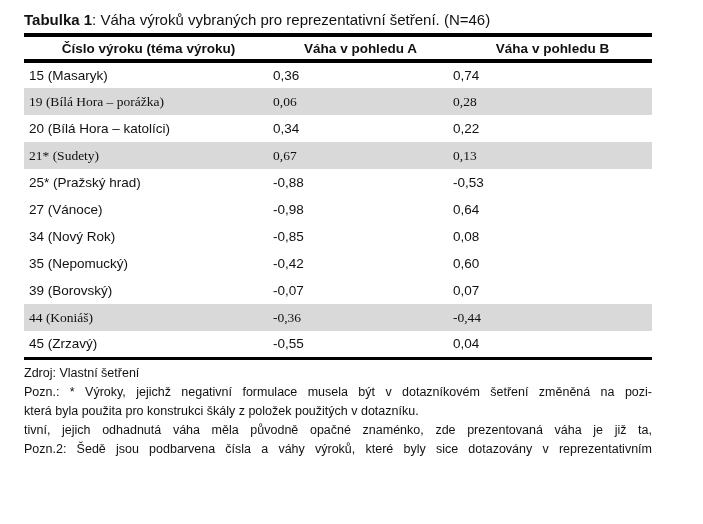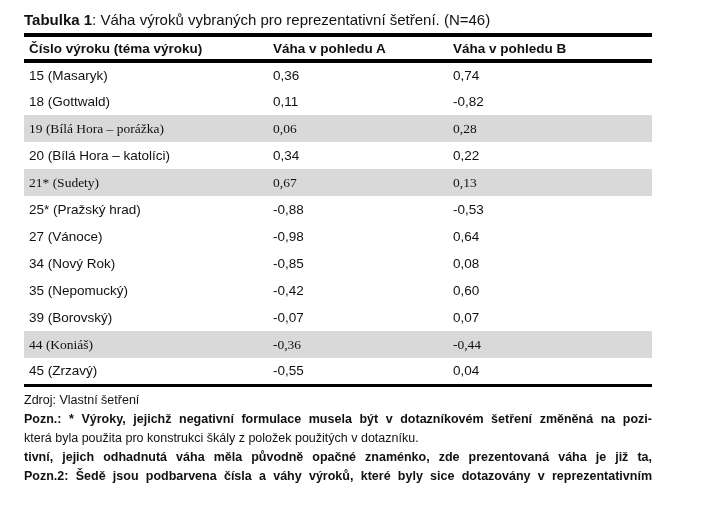--- a/index.html
+++ b/index.html
@@ -22,39 +22,39 @@
     table-layout: fixed;
     border-top: 4px solid var(--rule);
     border-bottom: 3px solid var(--rule);
   }
   table.weights col.c1 { width: 244px; }
   table.weights col.c2 { width: 180px; }
   table.weights col.c3 { width: 204px; }
   table.weights thead th {
     font-weight: bold;
     font-size: 13.5px;
-    text-align: left;
+    text-align: center;
     height: 26px;
     padding: 0 0 0 5px;
     vertical-align: middle;
     border-bottom: 4px solid var(--rule);
     white-space: nowrap;
     margin-left: 35px;
   }
   table.weights tbody td {
     font-size: 13.5px;
     height: 27px;
     padding: 0 0 0 5px;
     vertical-align: middle;
     white-space: nowrap;
   }
   table.weights tbody tr.shaded { background: var(--shade); font-family: Liberation Serif, serif; }
   .footer { margin-top: 4px; font-size: 12.5px; line-height: 19px; }
   .footer .line { width: 628px; }
-  .footer .jl { text-align: justify; text-align-last: justify; font-weight: bold; }
+  .footer .jl { text-align: justify; text-align-last: justify; }
 </style>
 </head>
 <body>
 
 <div class="page">
   <div class="content">
 
     <div class="title">
       <span class="bold">Tabulka 1</span><span>: Váha výroků vybraných pro reprezentativní šetření. (N=46)</span>
     </div>
@@ -72,25 +72,20 @@
           <th>Váha v pohledu B</th>
         </tr>
       </thead>
       <tbody id="table-body">
       <tr>
         <td>15 (Masaryk)</td>
         <td>0,36</td>
         <td>0,74</td>
       </tr>
 
-      <tr>
-        <td>18 (Gottwald)</td>
-        <td>0,11</td>
-        <td>-0,82</td>
-      </tr>
 
       <tr class="shaded">
         <td>19 (Bílá Hora – porážka)</td>
         <td>0,06</td>
         <td>0,28</td>
       </tr>
 
       <tr>
         <td>20 (Bílá Hora – katolíci)</td>
         <td>0,34</td>

